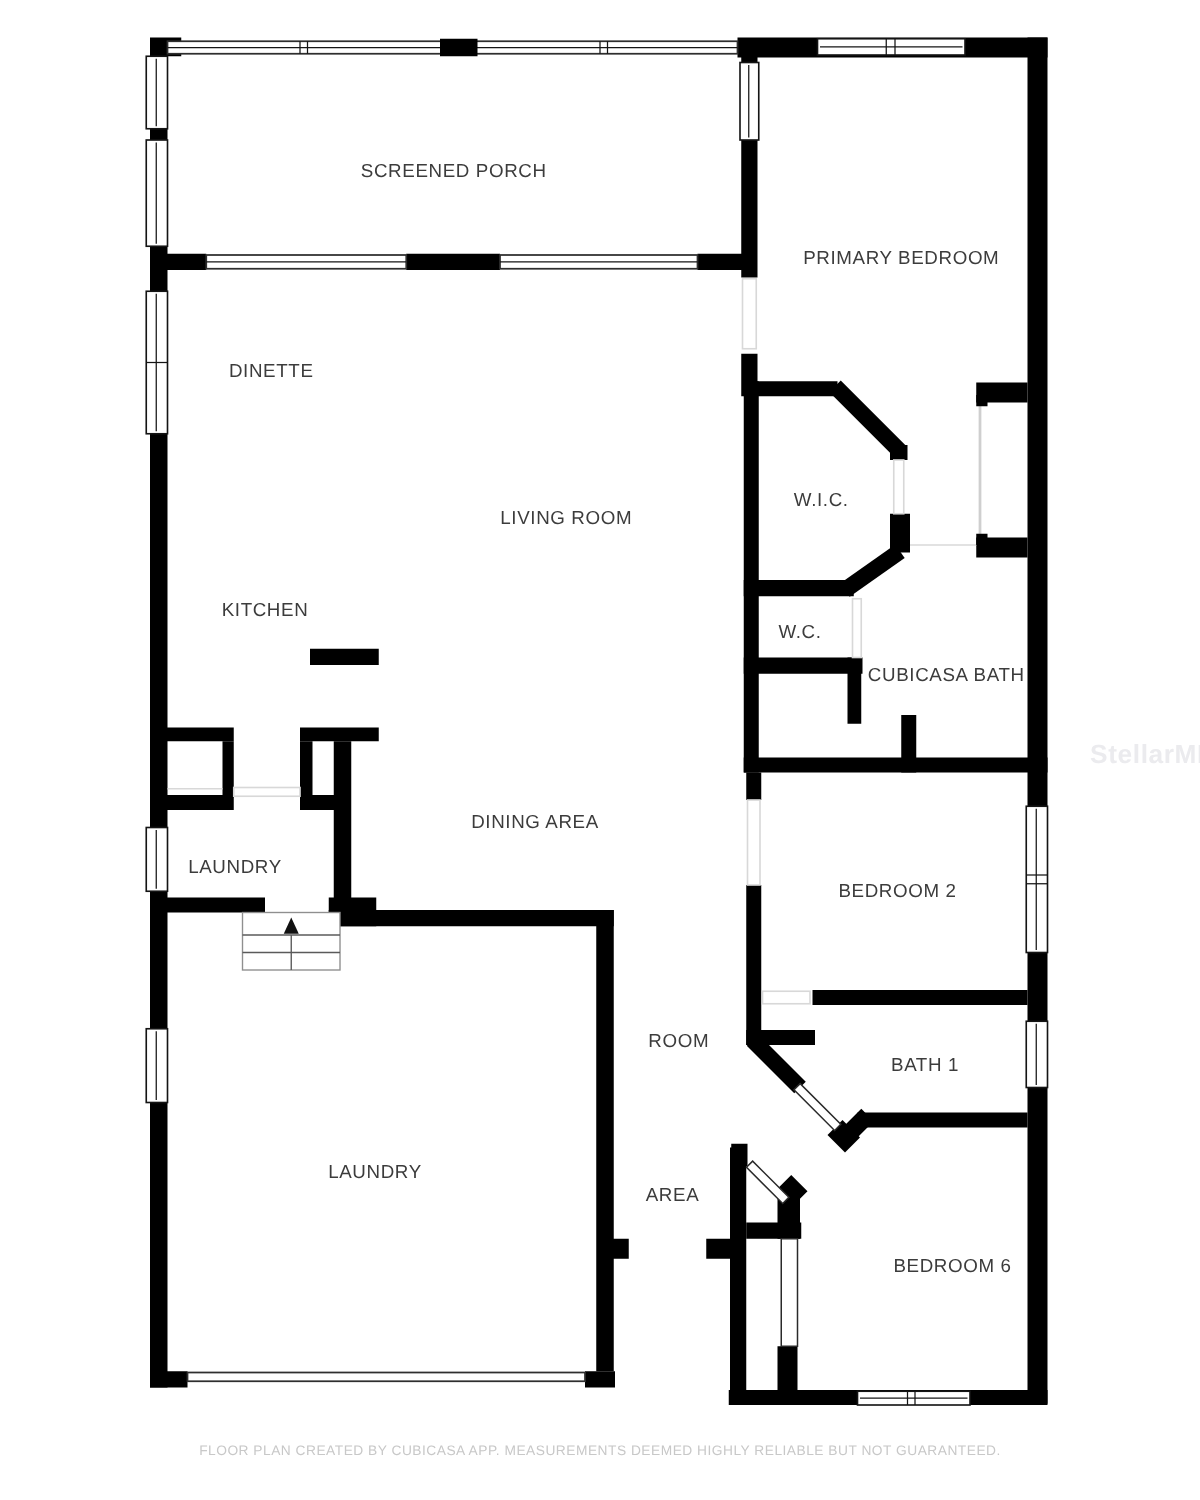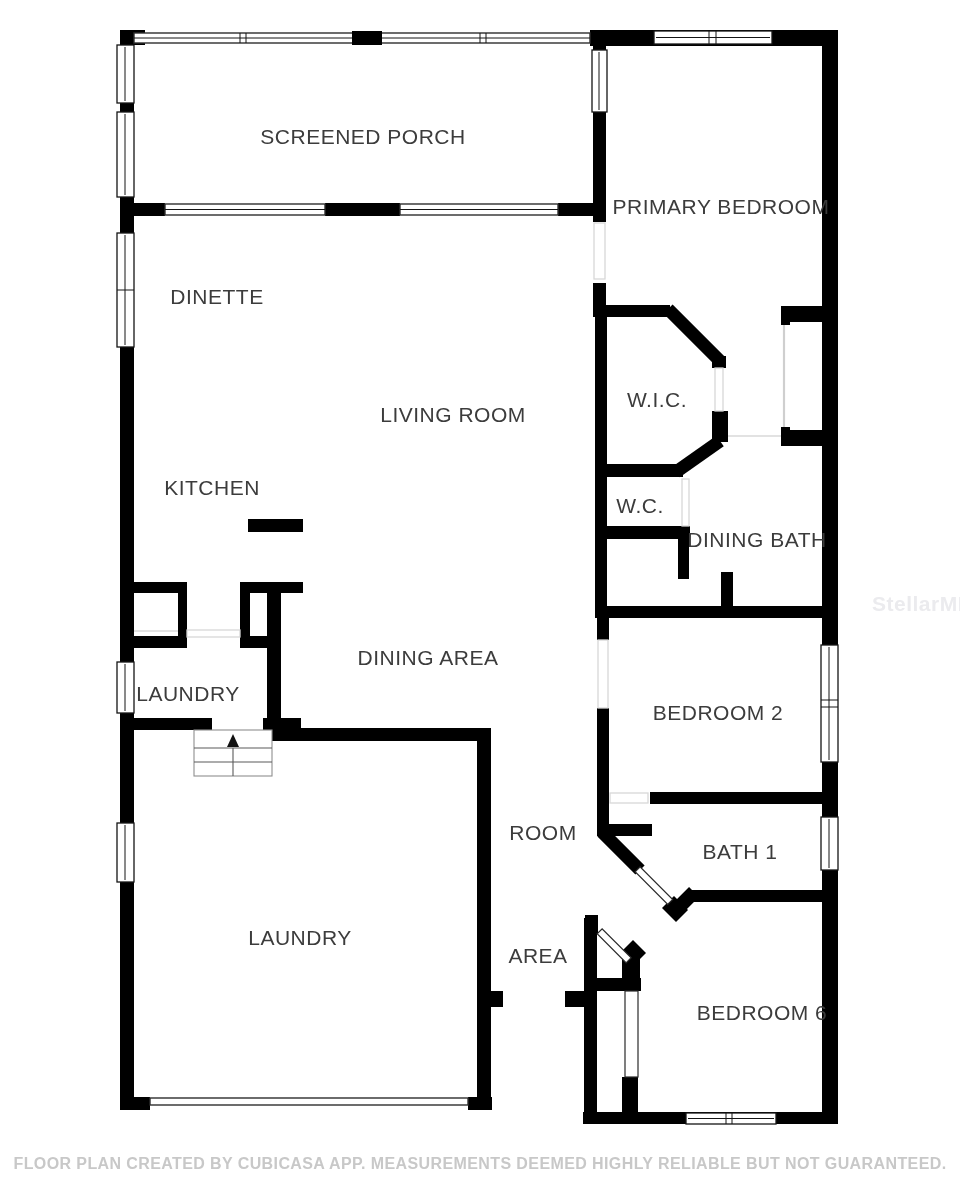--- a/index.html
+++ b/index.html
@@ -15,31 +15,31 @@
   .win{fill:#fff;stroke:#141414;stroke-width:1.3}
   .wini{stroke:#141414;stroke-width:1}
   .thin{fill:#fff;stroke:#2e2e2e;stroke-width:1.4}
   .df{fill:#fff;stroke:var(--door_swing,#d8d8d8);stroke-width:1.3}
   .dfl{stroke:var(--door_swing,#d8d8d8);stroke-width:1.3}
   .dd{fill:#fff;stroke:#2a2a2a;stroke-width:1.2}
   .stairs-box{fill:#fff;stroke:#8f8f8f;stroke-width:1.1}
   .stairs-ln{stroke:#5a5a5a;stroke-width:1.1}
   .room-label{
     position:absolute;transform:translate(-50%,-50%);
-    font-size:21px;color:var(--room_label,#3c3c3c);
+    font-size:15px;color:var(--room_label,#3c3c3c);
     letter-spacing:.5px;white-space:nowrap;
   }
   .watermark{
     position:absolute;left:872px;top:592px;
     font-size:21px;font-weight:bold;color:var(--watermark,#ebebee);
     letter-spacing:.5px;white-space:nowrap;
   }
   .footer{
     position:absolute;left:0;right:0;top:1155px;text-align:center;
-    font-size:16px;color:var(--footer,#c8c8c8);letter-spacing:.4px;font-weight:bold;
+    font-size:11px;color:var(--footer,#c8c8c8);letter-spacing:.4px;
   }
 </style>
 </head>
 <body>
 
 <div class="plan-wrap">
 
 <svg width="960" height="1200" viewBox="0 0 960 1200">
 
   <g>
@@ -238,21 +238,21 @@
   </g>
 </svg>
 
   <div class="room-label" style="left:363px;top:137px">SCREENED PORCH</div>
   <div class="room-label" style="left:721px;top:207px">PRIMARY BEDROOM</div>
   <div class="room-label" style="left:217px;top:297px">DINETTE</div>
   <div class="room-label" style="left:453px;top:415px">LIVING ROOM</div>
   <div class="room-label" style="left:657px;top:400px">W.I.C.</div>
   <div class="room-label" style="left:212px;top:488px">KITCHEN</div>
   <div class="room-label" style="left:640px;top:506px">W.C.</div>
-  <div class="room-label" style="left:757px;top:540px">DINING BATH</div>
+  <div class="room-label" style="left:757px;top:540px">CUBICASA BATH</div>
   <div class="room-label" style="left:428px;top:658px">DINING AREA</div>
   <div class="room-label" style="left:188px;top:694px">LAUNDRY</div>
   <div class="room-label" style="left:718px;top:713px">BEDROOM 2</div>
   <div class="room-label" style="left:543px;top:833px">ROOM</div>
   <div class="room-label" style="left:740px;top:852px">BATH 1</div>
   <div class="room-label" style="left:300px;top:938px">LAUNDRY</div>
   <div class="room-label" style="left:538px;top:956px">AREA</div>
   <div class="room-label" style="left:762px;top:1013px">BEDROOM 6</div>
 
   <div class="watermark">StellarMLS</div>

